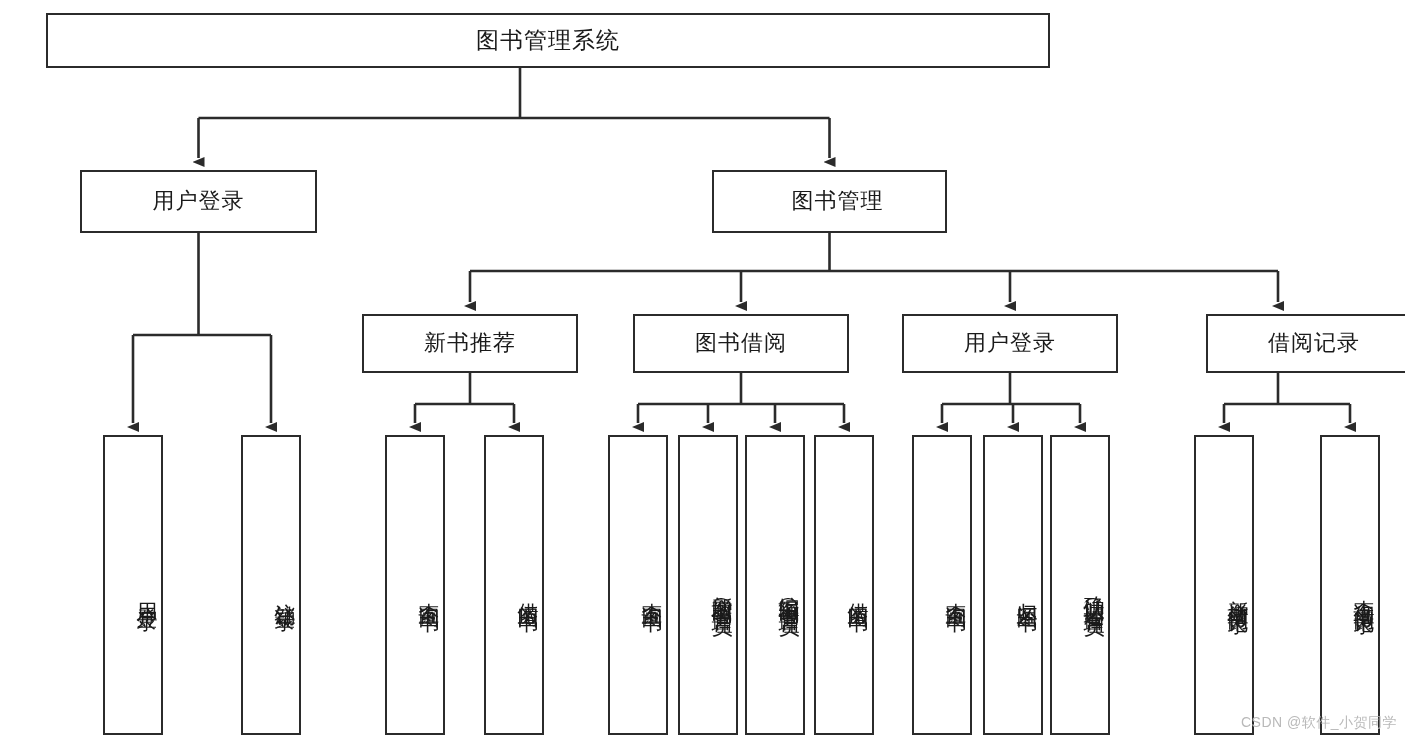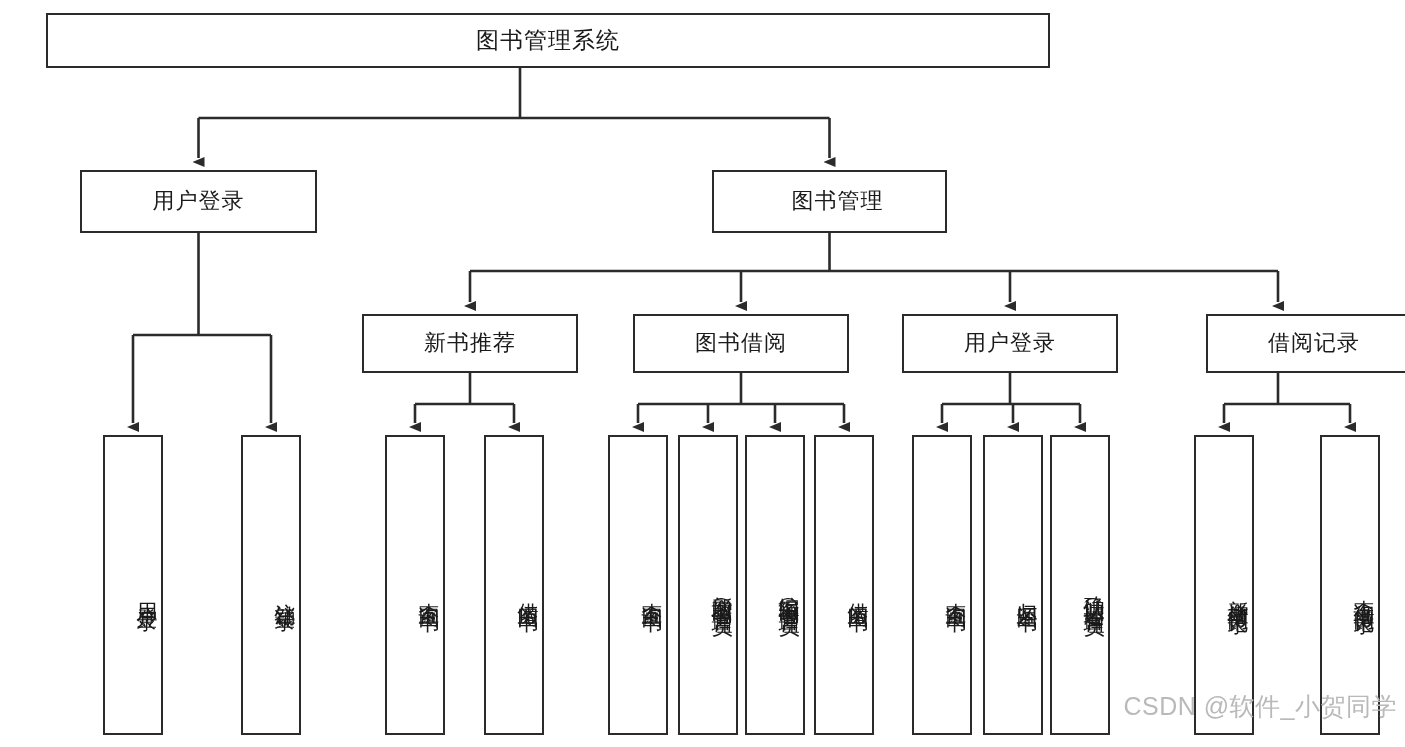--- a/index.html
+++ b/index.html
@@ -53,22 +53,22 @@
     justify-content: center;
   }
   .node.vertical .vlabel {
     writing-mode: vertical-rl;
     text-orientation: upright;
     white-space: nowrap;
   }
   .watermark {
     position: absolute;
     right: 8px;
-    bottom: 24px;
-    font-size: 25px;
+    bottom: 15px;
+    font-size: 14px;
     color: #b9b9b9;
     white-space: nowrap;
     letter-spacing: 0.5px;
   }
 </style>
 </head>
 <body>
 
 <div id="canvas">
 

